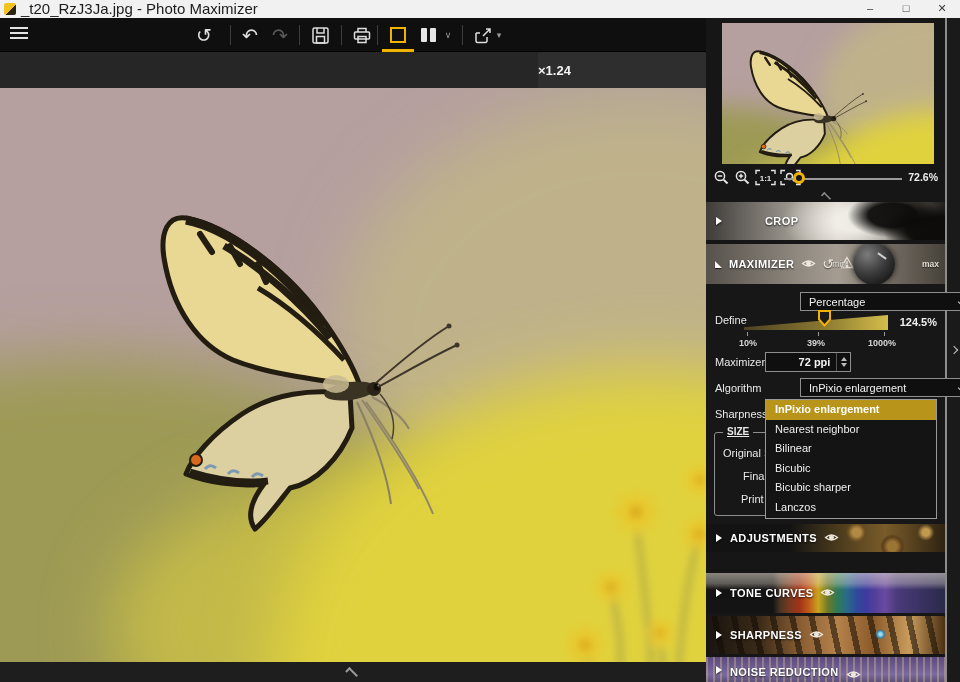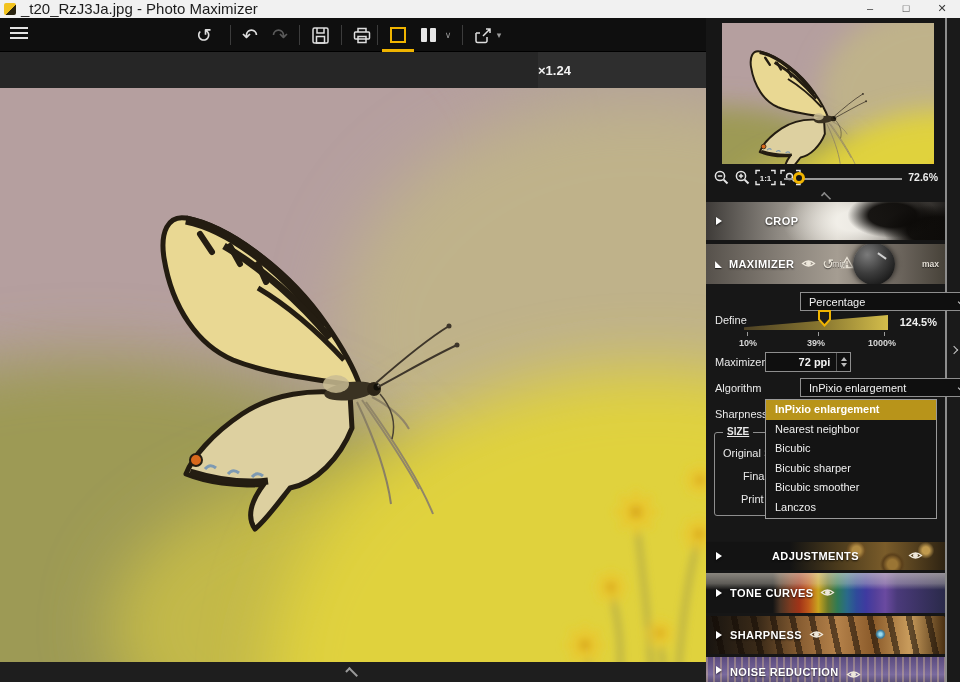--- a/index.html
+++ b/index.html
@@ -106,26 +106,26 @@
 
   .size-box { position:absolute; left:8px; top:148px; width:223px; height:84px; border:1px solid #8e8e8e; border-radius:3px; }
   .size-legend { position:absolute; left:8px; top:-7px; background:#171717; padding:0 4px; font-size:10px; font-weight:bold; color:#e9e9e9;text-decoration:underline; }
   .size-row { position:absolute; font-size:11px; color:#e9e9e9; }
 
   .dropdown { position:absolute; left:59px; top:115px; width:172px; background:#141414; border:1px solid #9a9a9a; z-index:5; }
   .dd-item { height:19.6px; line-height:19.6px; padding-left:9px; font-size:11px; color:#f0f0f0; cursor:pointer; white-space:nowrap; }
   .dd-item.selected { background:#b8941a; color:#fff; font-weight:bold; }
 
   
-  .panel-adjustments { top:524px; height:28px;
+  .panel-adjustments { top:506px; height:28px;
     background:
       radial-gradient(circle 14px at 63% 30%, #b08a42 30%, #6b4e22 60%, transparent 75%),
       radial-gradient(circle 16px at 78% 80%, #9a7534 30%, #5a3f1a 60%, transparent 78%),
       radial-gradient(circle 12px at 92% 30%, #c09a4e 30%, transparent 70%),
-      linear-gradient(90deg,#131313 0%,#131313 35%,#4a3a1c 55%,#7a5c2a 75%,#2e2312 100%); gap: 42px; }
+      linear-gradient(90deg,#131313 0%,#131313 35%,#4a3a1c 55%,#7a5c2a 75%,#2e2312 100%); }
   .panel-tonecurves { top:555px; height:40px;
     background:
       linear-gradient(180deg, rgba(235,228,214,.55) 0%, rgba(235,228,214,.35) 26%, transparent 42%),
       linear-gradient(90deg,#141414 0%,#141414 28%,#4a3425 31%,#7a3a20 35%,#a03318 39%,#c05a1a 43%,#c9a41e 47%,#6b7a2a 51%,#2f7a55 55%,#2a6a8a 59%,#2f4a9a 63%,#3f3aa0 67%,#55409a 71%,#6a4aa0 75%,#4a3a7a 80%,#2a2a4a 100%); }
   .panel-sharpness { top:598px; height:38px;
     background:
       radial-gradient(circle 7px at 73% 48%, #9adcf0 20%, #3a7a9a 55%, transparent 75%),
       repeating-linear-gradient(78deg, transparent 0 13px, rgba(18,10,4,.55) 13px 19px),
       linear-gradient(90deg,#181410 0%,#3a2a18 22%,#8a5f33 40%,#b5824a 55%,#8a5a2a 70%,#c99c5c 85%,#4a3012 100%); }
   .panel-noise { top:639px; height:39px; align-items:flex-start; padding-top:9px;
@@ -408,23 +408,23 @@
         <div class="size-box">
           <div class="size-legend">SIZE</div>
           <div class="size-row" style="left:8px;top:14px">Original Size</div>
           <div class="size-row" style="left:28px;top:37px">Final</div>
           <div class="size-row" style="left:26px;top:60px">Print</div>
         </div>
 
         <div class="dropdown">
           <div class="dd-item selected">InPixio enlargement</div>
           <div class="dd-item">Nearest neighbor</div>
+          <div class="dd-item">Bilinear</div>
           <div class="dd-item">Bicubic</div>
           <div class="dd-item">Bicubic sharper</div>
-          <div class="dd-item">Bicubic smoother</div>
           <div class="dd-item">Lanczos</div>
         </div>
       </div>
 
       <div class="panel panel-adjustments">
         <div class="tri-right"></div>
         <div class="panel-label">ADJUSTMENTS</div>
         <div class="hdr-icons">
             <span>
           <svg width="15" height="11" viewBox="0 0 15 11" fill="none" stroke="#eee8dc" stroke-width="1.3">

